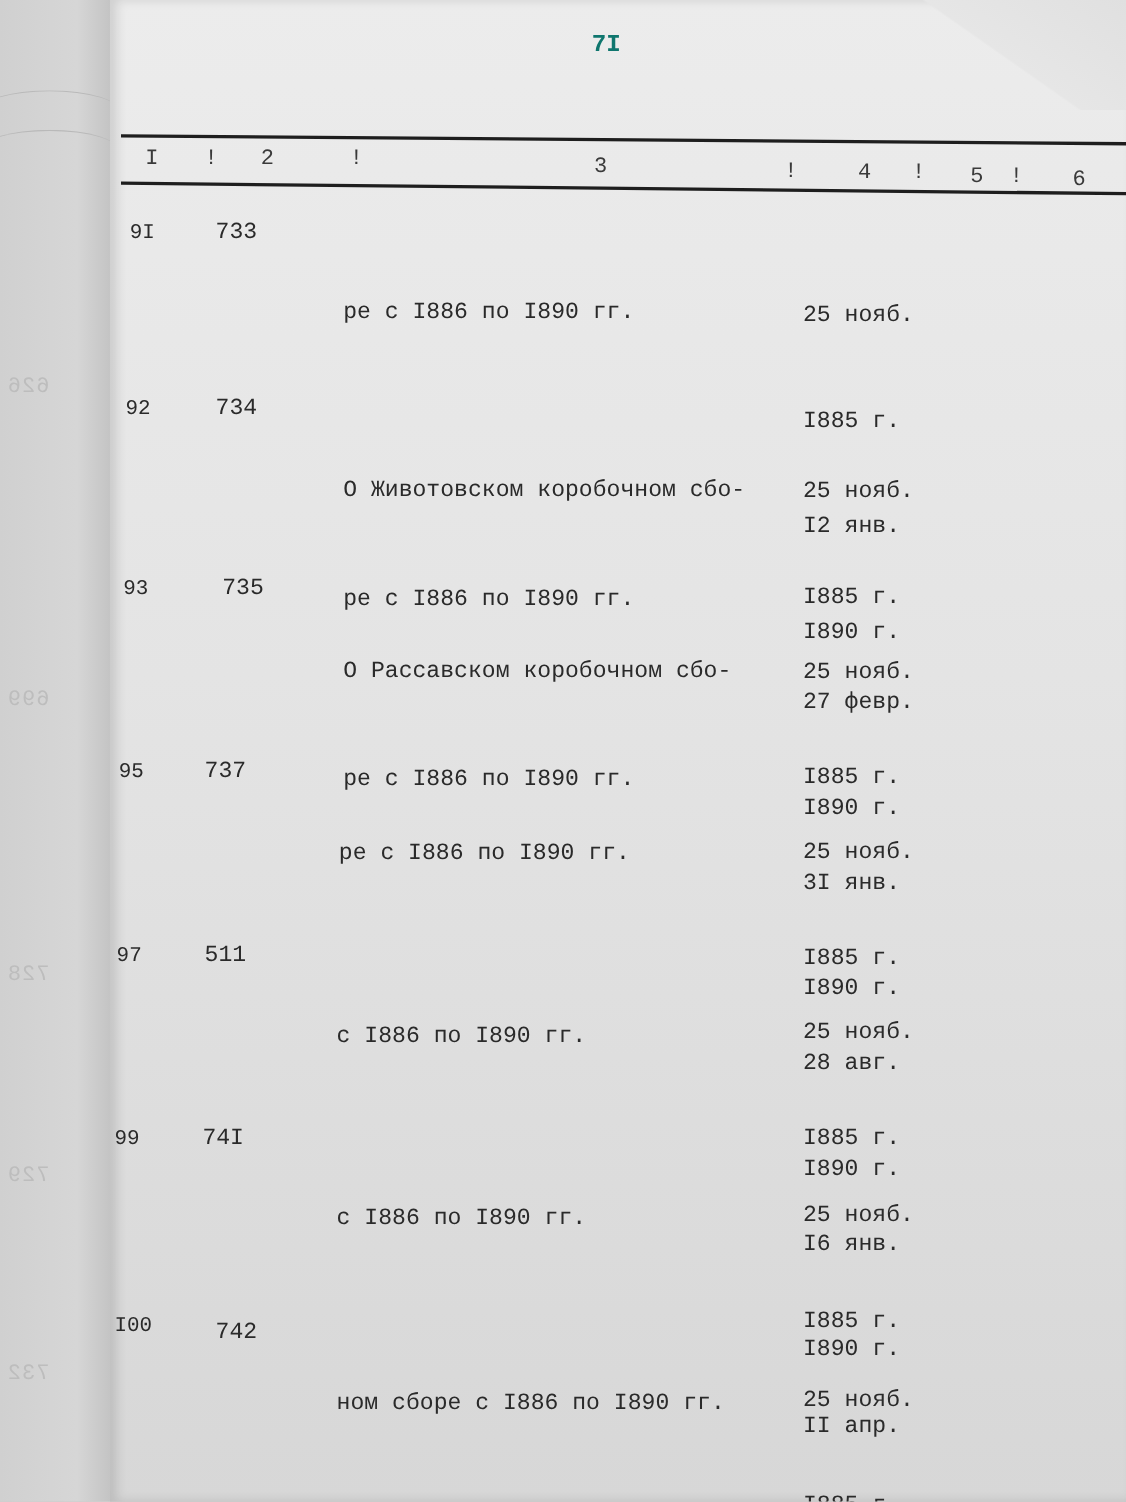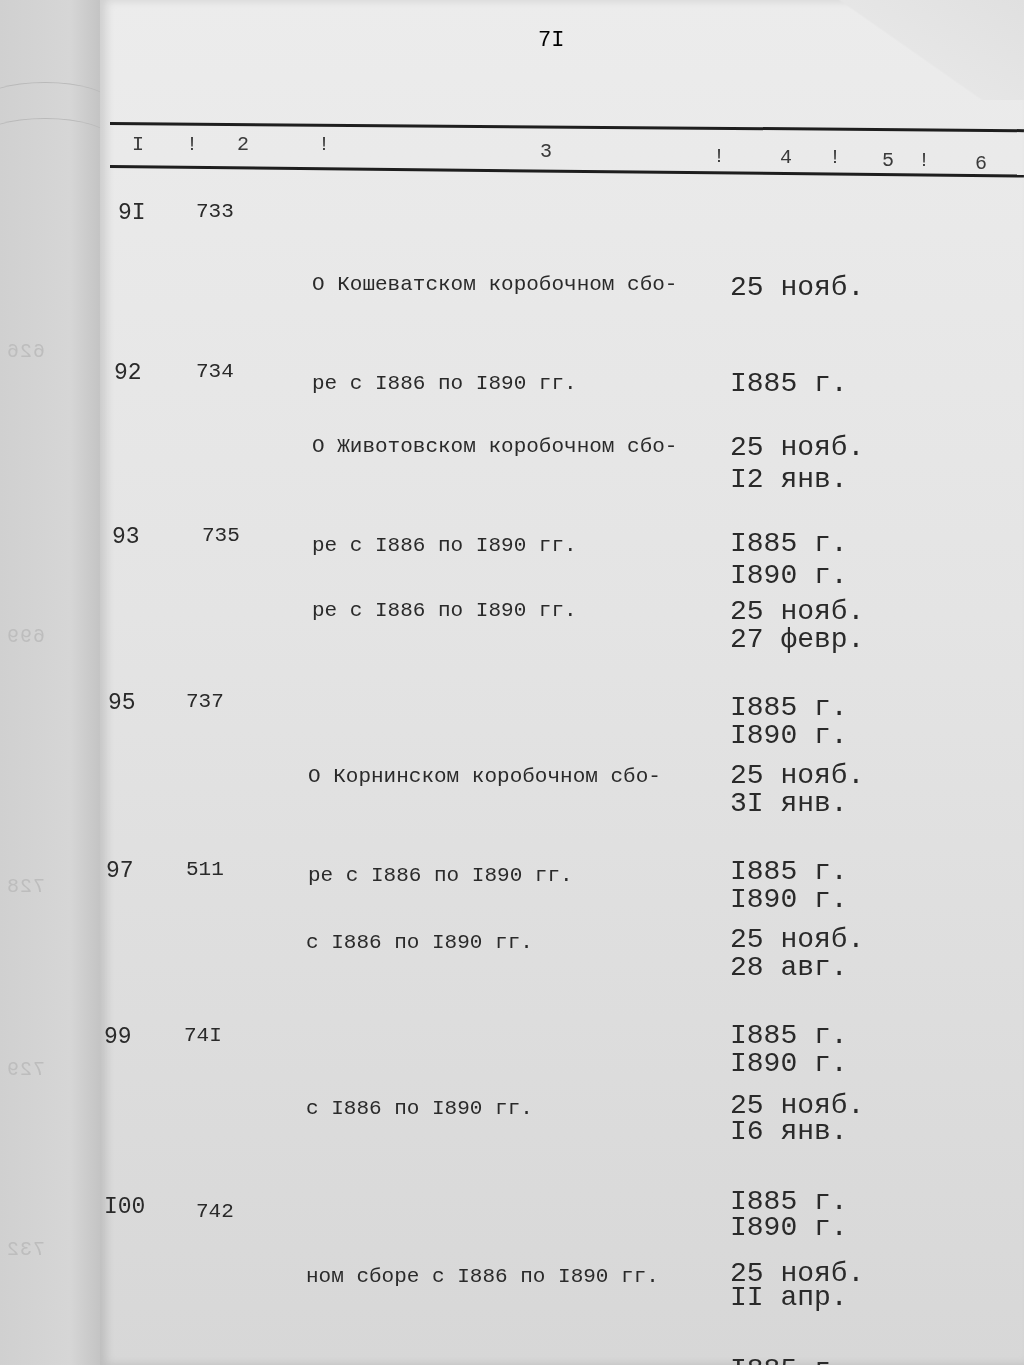--- a/index.html
+++ b/index.html
@@ -24,35 +24,35 @@
   .page {
     position: absolute; left: 100px; top: 0; width: 924px; height: 1365px;
     background: linear-gradient(180deg, #ececec 0%, #e4e4e4 45%, #d7d7d7 100%);
     box-shadow: inset 6px 0 10px rgba(0,0,0,0.12);
   }
   .fold {
     position: absolute; right: 0; top: 0; width: 190px; height: 100px;
     background: linear-gradient(215deg, #e0e0e0 0%, #e6e6e6 55%, transparent 56%);
   }
   .page-number {
-    position: absolute; left: 538px; top: 28px; font-size: 22px; color: #000000;
+    position: absolute; left: 538px; top: 28px; font-size: 22px; color: #0f766e; font-weight: bold;
   }
   .rule {
     position: absolute; left: 110px; width: 914px; height: 3px; background: #1e1e1e;
   }
   .rule.top { top: 122px; transform: rotate(0.45deg); transform-origin: left; }
   .rule.bottom { top: 165px; transform: rotate(0.6deg); transform-origin: left; }
   .hcell {
     position: absolute; top: 133px; font-size: 20px; color: #3a3a3a;
   }
   .row { position: absolute; left: 0; width: 1024px; }
-  .c1 { position: absolute; left: 118px; font-size: 23px; }
+  .c1 { position: absolute; left: 118px; font-size: 19px; }
   .c2 { position: absolute; left: 196px; font-size: 21px; }
   .c3 { position: absolute; left: 312px; font-size: 21px; line-height: 33px; white-space: pre; }
-  .c4 { position: absolute; left: 730px; font-size: 28px; line-height: 32px; white-space: pre; }
+  .c4 { position: absolute; left: 730px; font-size: 21px; line-height: 32px; white-space: pre; }
   .c3 .l, .c4 .l { display: block; }
 </style>
 </head>
 <body>
 
 <div class="prev-page">
   <div class="prev-arc" style="top:82px"></div>
   <div class="prev-arc" style="top:118px"></div>
   <div class="prev-ghost" style="top:340px">626</div>
   <div class="prev-ghost" style="top:625px">699</div>
@@ -81,21 +81,20 @@
   <span class="hcell" style="left:829px;top:146px">!</span>
   <span class="hcell" style="left:882px;top:149px">5</span>
   <span class="hcell" style="left:918px;top:149px">!</span>
   <span class="hcell" style="left:975px;top:152px">6</span>
 </div>
 
 <div class="row" style="top:200px">
   <span class="c1">9I</span>
   <span class="c2">733</span>
   <span class="c3" style="top:2px">
-    <span class="l">О Кошеватском коробочном сбо-</span>
     <span class="l">ре с I886 по I890 гг.</span>
   </span>
   <span class="c4" style="top:8px">
     <span class="l">25 нояб.</span>
     <span class="l">I885 г.</span>
     <span class="l">I2 янв.</span>
     <span class="l">I890 г.</span>
   </span>
 </div>
 
@@ -111,35 +110,35 @@
     <span class="l">I885 г.</span>
     <span class="l">27 февр.</span>
     <span class="l">I890 г.</span>
   </span>
 </div>
 
 <div class="row" style="top:524px">
   <span class="c1" style="left:112px">93</span>
   <span class="c2" style="left:202px">735</span>
   <span class="c3" style="top:4px">
+    <span class="l">О Рассавском коробочном сбо-</span>
     <span class="l">ре с I886 по I890 гг.</span>
   </span>
   <span class="c4" style="top:8px">
     <span class="l">25 нояб.</span>
     <span class="l">I885 г.</span>
     <span class="l">3I янв.</span>
     <span class="l">I890 г.</span>
   </span>
 </div>
 
 <div class="row" style="top:690px">
   <span class="c1" style="left:108px">95</span>
   <span class="c2" style="left:186px">737</span>
   <span class="c3" style="top:4px;left:308px">
-    <span class="l">О Корнинском коробочном сбо-</span>
     <span class="l">ре с I886 по I890 гг.</span>
   </span>
   <span class="c4" style="top:6px">
     <span class="l">25 нояб.</span>
     <span class="l">I885 г.</span>
     <span class="l">28 авг.</span>
     <span class="l">I890 г.</span>
   </span>
 </div>
 

